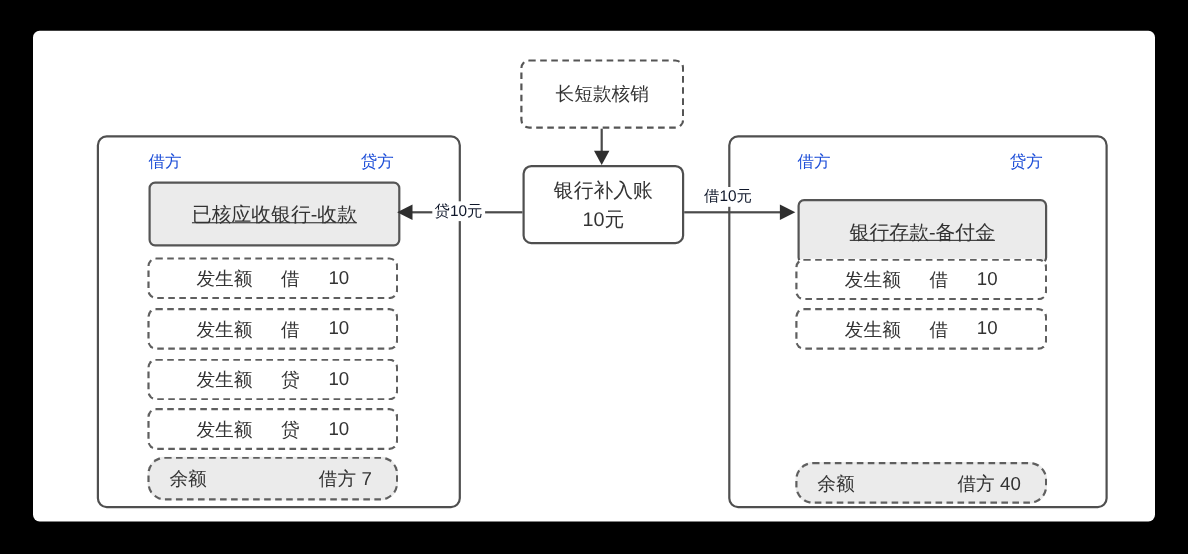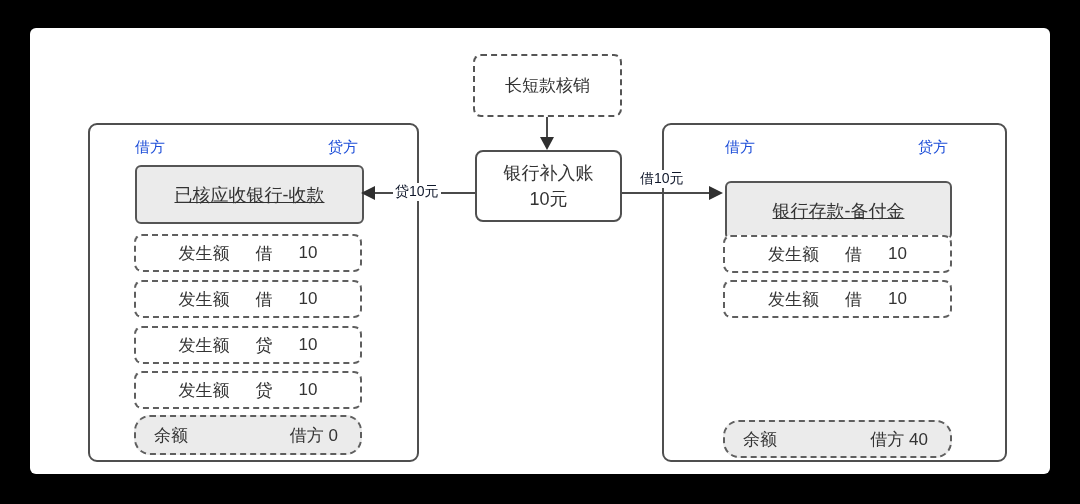--- a/index.html
+++ b/index.html
@@ -150,21 +150,21 @@
       <span>10</span>
     </div>
     <div class="entry-row" style="top:246px">
       <span>发生额</span>
       <span>贷</span>
       <span>10</span>
     </div>
 
     <div class="balance-row" style="top:290px">
       <span>余额</span>
-      <span>借方 0</span>
+      <span>借方 7</span>
     </div>
   </div>
 
   <div class="panel right">
     <span class="hdr l">借方</span>
     <span class="hdr r">贷方</span>
     <div class="account-box">银行存款-备付金</div>
 
     <div class="entry-row" style="top:110px">
       <span>发生额</span>

